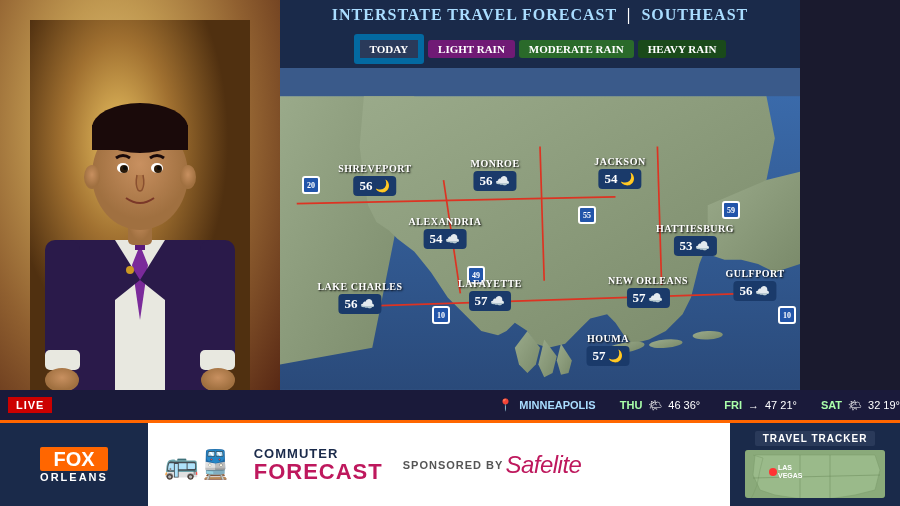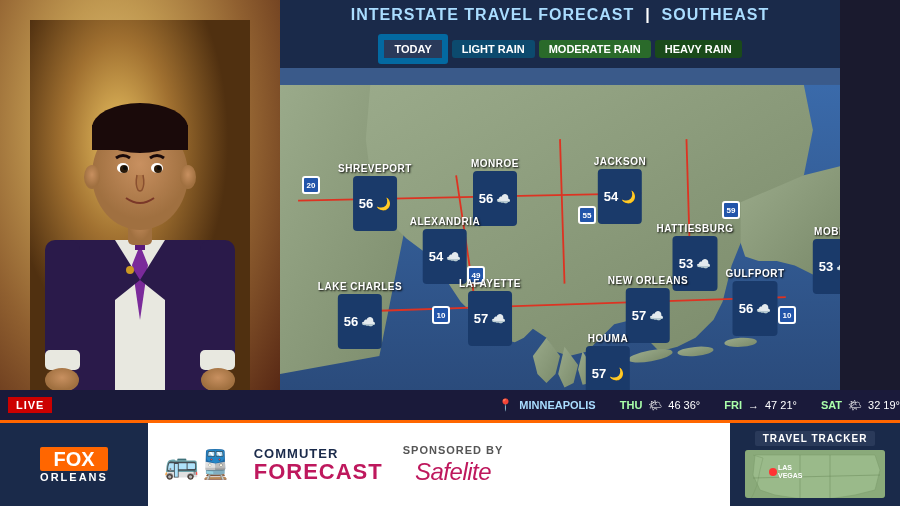--- a/index.html
+++ b/index.html
@@ -31,25 +31,26 @@
     .anchor-bg {
       width: 100%;
       height: 100%;
       background: 
         radial-gradient(ellipse at 40% 30%, #e8c87a 0%, #c09850 30%, #906030 60%, #502010 100%);
       position: relative;
     }
 
     
     .map-panel {
-      width: 560px;
+      width: 520px;
       height: 420px;
       background: #2a4a7a;
       position: relative;
       overflow: hidden;
+      font-family: Liberation Serif, serif;
     }
 
     
     .map-header {
       background: #1a2a4a;
       padding: 6px 12px;
       text-align: center;
     }
 
     .map-title {
@@ -75,21 +76,21 @@
 
     .legend-item {
       padding: 3px 10px;
       border-radius: 3px;
       font-size: 11px;
       font-weight: bold;
       color: white;
     }
 
     .legend-today { background: #2a3a5a; border: 6px solid #0369a1; }
-    .legend-light { background: #0c4a6e; }
+    .legend-light { background: #701a75; }
     .legend-moderate { background: #2a6a2a; }
     .legend-heavy { background: #1a4a1a; }
 
     
     .map-area {
       width: 100%;
       height: calc(100% - 70px);
       position: relative;
       background: #3a5a8a;
       overflow: hidden;
@@ -110,21 +111,21 @@
       white-space: nowrap;
       text-shadow: 1px 1px 2px #000;
     }
 
     .city-temp-box {
       display: inline-flex;
       align-items: center;
       gap: 3px;
       background: #1a3a6a;
       border-radius: 4px;
-      padding: 20px 6px;
+      padding: 2px 6px;
       margin-top: 2px;
     }
 
     .city-temp {
       color: white;
       font-size: 13px;
       font-weight: bold;
     }
 
     .weather-icon {
@@ -222,21 +223,21 @@
     .forecast-label {
       font-size: 22px;
       font-weight: 900;
       color: #be185d;
       letter-spacing: 1px;
       line-height: 1;
     }
 
     .sponsored-area {
       display: flex;
-      flex-direction: column;
+      flex-direction: row;
       align-items: center;
       gap: 2px;
     }
 
     .sponsored-by {
       font-size: 11px;
       color: #555;
       font-weight: bold;
       letter-spacing: 1px;
     }

